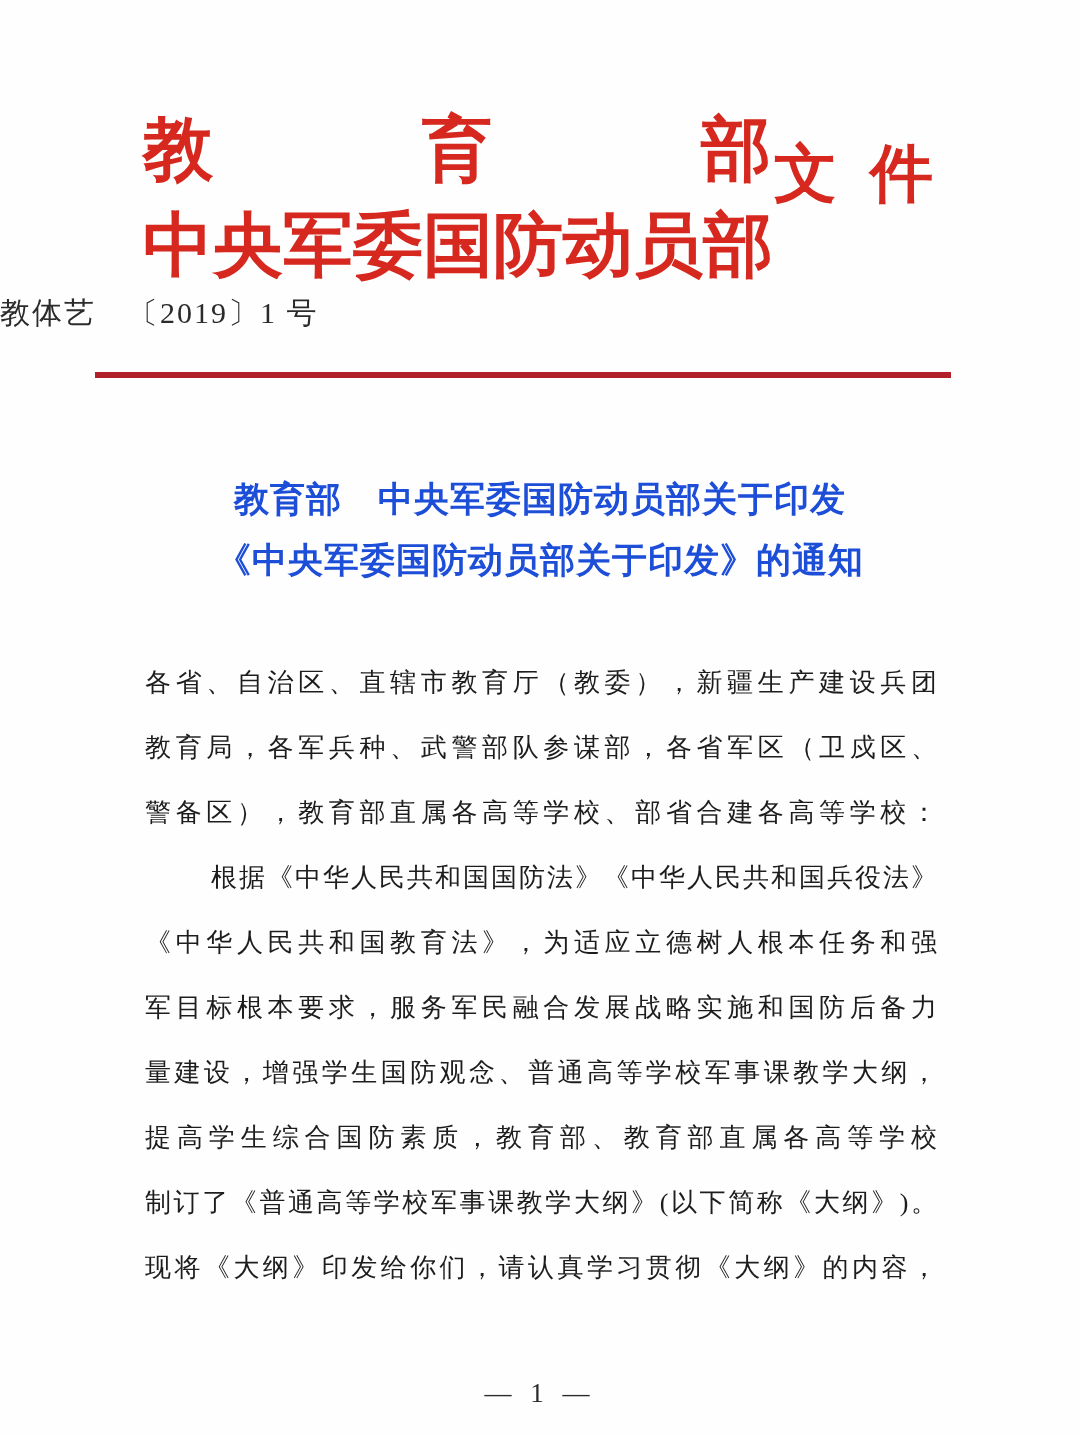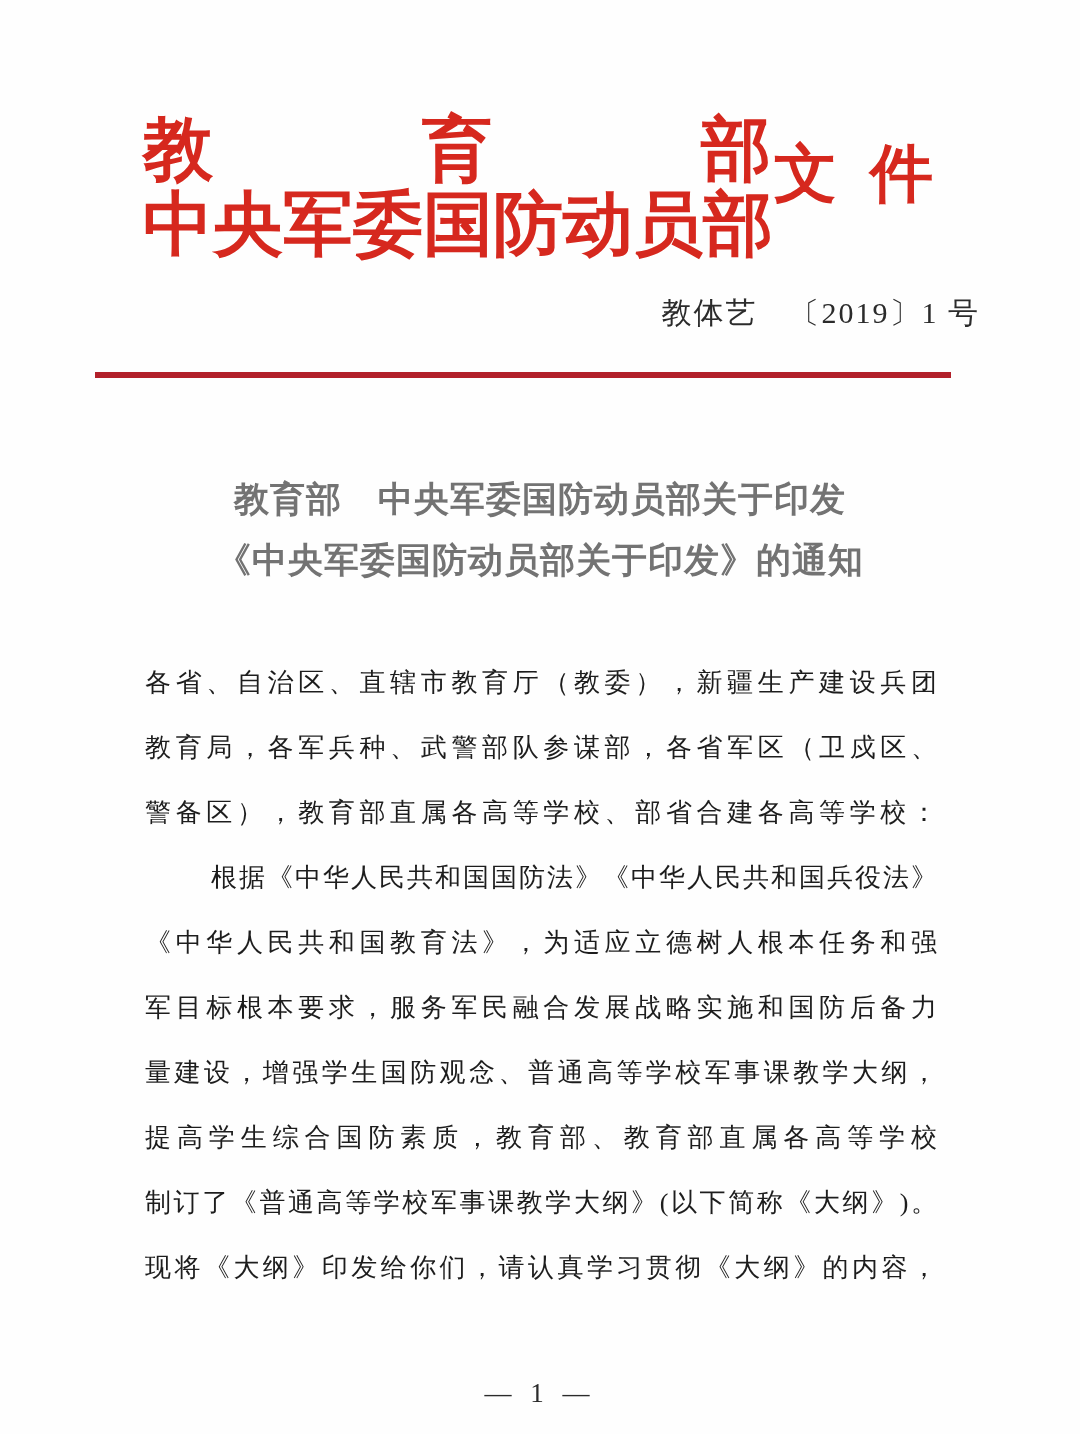--- a/index.html
+++ b/index.html
@@ -25,21 +25,22 @@
   .ministry-block { width: 628px; }
   .ministry-line1 {
     display: flex;
     justify-content: space-between;
     font-family: "Liberation Sans", sans-serif;
     font-weight: bold;
     font-size: 70px;
     line-height: 75px;
   }
   .ministry-line2 {
-    font-family: Liberation Sans, sans-serif;
+    margin-top: 26px;
+    font-family: Liberation Mono, monospace;
     font-weight: bold;
     font-size: 70px;
     line-height: 75px;
     letter-spacing: 0;
     white-space: nowrap;
   }
   .file-word {
     margin-top: 28px;
     display: flex;
     gap: 33px;
@@ -49,21 +50,21 @@
     line-height: 66px;
     white-space: nowrap;
   }
 
   
   .doc-number {
     position: absolute;
     top: 296px;
     left: 0;
     width: 980px;
-    text-align: right;
+    text-align: left;
     font-size: 30px;
     line-height: 34px;
     color: #2b2b2b;
     letter-spacing: 2px;
   }
 
   
   .red-rule {
     position: absolute;
     left: 95px;
@@ -77,21 +78,21 @@
   .title {
     position: absolute;
     top: 468px;
     left: 0;
     width: 1080px;
     text-align: center;
     font-family: "Liberation Sans", sans-serif;
     font-weight: bold;
     font-size: 35px;
     line-height: 61px;
-    color: #737373;
+    color: #1d4ed8;
     letter-spacing: 1px;
   }
 
   
   .body-text {
     position: absolute;
     top: 650px;
     left: 145px;
     width: 792px;
     color: #1d1d1d;

